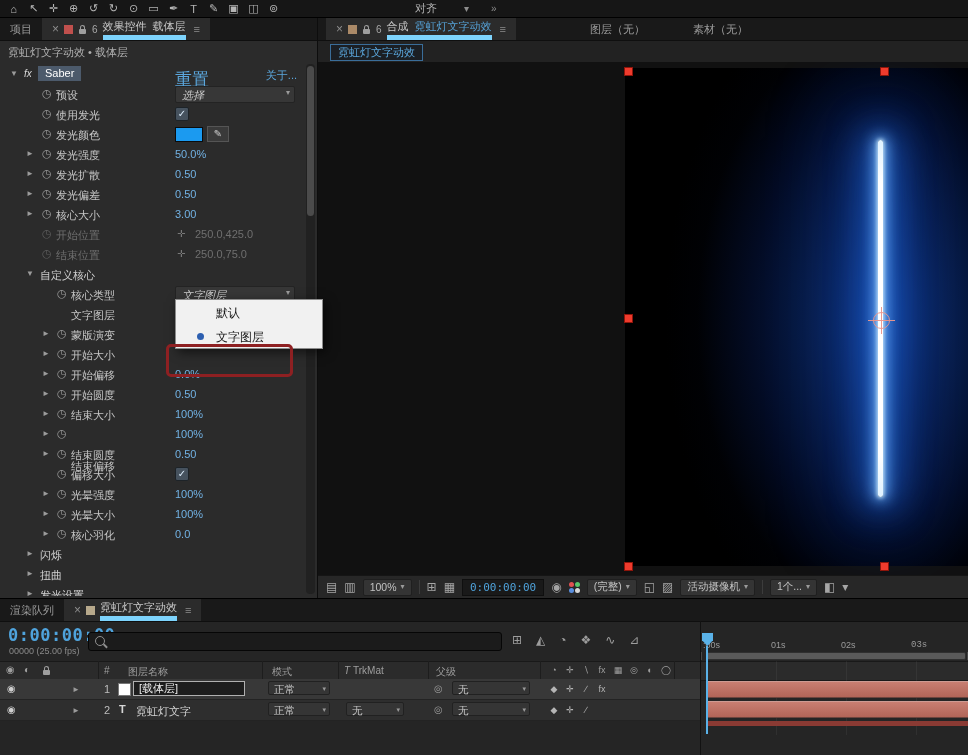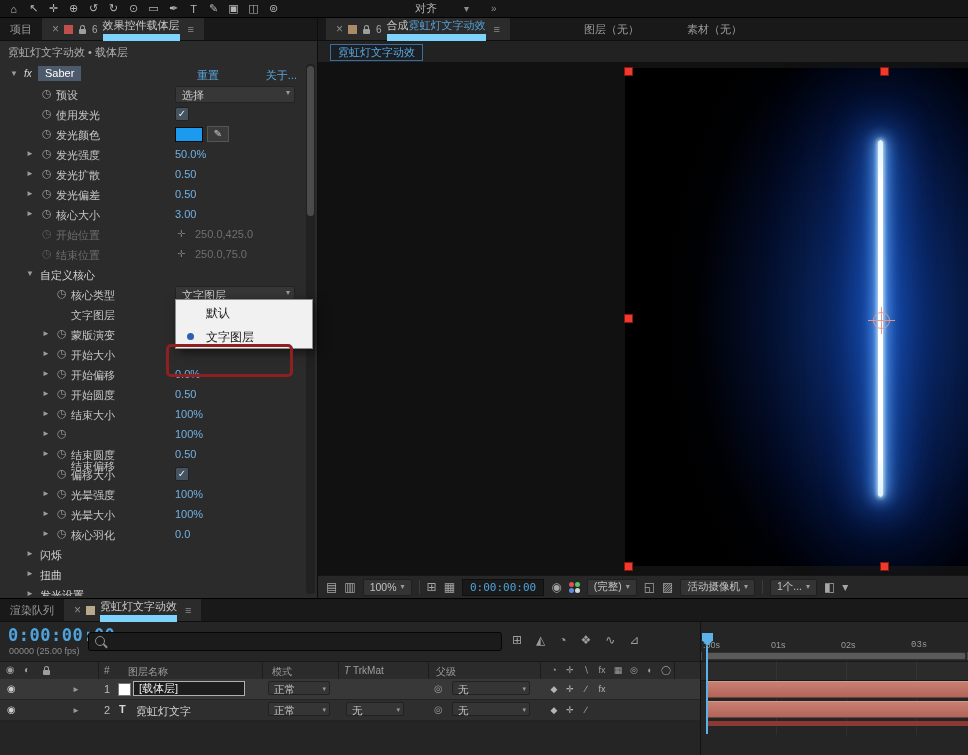--- a/index.html
+++ b/index.html
@@ -19,21 +19,21 @@
               display:flex;align-items:stretch;border-bottom:1px solid #0f0f0f;}
   .ptab{display:flex;align-items:center;gap:5px;padding:0 10px;font-size:11px;color:#9c9c9c;white-space:nowrap;}
   .ptab.active{background:#2b2b2b;color:#c9c9c9;}
   .closex{color:#8d8d8d;font-size:12px;}
   .menuicon{color:#8d8d8d;font-size:11px;margin-left:3px;}
   .sq{width:9px;height:9px;display:inline-block;}
   .sq.red{background:#c0504d;}
   .sq.tan{background:#ab8a68;}
   .sq.pale{background:#b7a98c;}
   .cnt{font-size:10px;color:#a8a8a8;}
-  .tabline{display:flex;padding-bottom:1px;border-bottom:7px solid #7dd3fc;}
+  .tabline{display:flex;gap:6px;padding-bottom:1px;border-bottom:5px solid #7dd3fc;}
   .bluetxt{color:#55a1d6;}
   .lockwrap{display:inline-block;width:9px;height:12px;position:relative;}
   .minilock{position:absolute;left:1px;top:6px;width:7px;height:5px;background:#9e9e9e;border-radius:1px;}
   .minilock::before{content:"";position:absolute;left:1px;top:-4px;width:3px;height:3px;
                     border:1px solid #9e9e9e;border-bottom:none;border-radius:3px 3px 0 0;}
 
   
   #effects-panel{position:absolute;left:0;top:18px;width:318px;height:580px;background:#2b2b2b;
                  border-right:1px solid #0d0d0d;box-sizing:border-box;}
   #ec-breadcrumb{position:absolute;top:27px;left:8px;font-size:11px;color:#b0b0b0;}
@@ -41,41 +41,41 @@
   .ec-row{position:relative;height:20px;}
   .ec-row .tw{position:absolute;top:6px;font-size:8px;color:#9b9b9b;line-height:1;}
   .ec-row .sw{position:absolute;top:4px;font-size:11px;color:#9b9b9b;line-height:1;}
   .ec-row .lb{position:absolute;top:4px;font-size:11px;color:#c6c6c6;white-space:nowrap;}
   .ec-row .lb.grp{color:#d2d2d2;}
   .ec-row .vc{position:absolute;left:175px;top:0;right:0;height:20px;}
   .pv{position:absolute;left:0;top:4px;font-size:11px;color:#72b2e4;white-space:nowrap;}
   .pv.dim{color:#6f6f6f;}
   .ec-row.off .lb{color:#6e6e6e;}
   .ec-row.off .sw{color:#5d5d5d;}
-  .dd{position:absolute;top:2px;left:0;width:118px;height:15px;background:#373737;border:1px solid #232323;border-radius:2px;}
+  .dd{position:absolute;top:2px;left:0;width:118px;height:15px;background:#373737;border:1px solid #232323;border-radius:2px;font-style:italic;}
   .ddl{position:absolute;left:6px;top:1px;font-size:11px;color:#cfcfcf;}
   .chev{position:absolute;right:4px;top:2px;font-size:8px;color:#9a9a9a;line-height:1;}
   .cb{position:absolute;left:0;top:3px;width:12px;height:12px;background:#46525e;border:1px solid #1d2328;
       border-radius:2px;color:#ddeefc;font-size:10px;line-height:12px;text-align:center;}
   .cswatch{position:absolute;left:0;top:3px;width:26px;height:13px;border:1px solid #0c0c0c;}
   .edrop{position:absolute;left:32px;top:2px;width:20px;height:14px;background:#3a3a3a;border:1px solid #555;
          font-size:10px;color:#c9c9c9;text-align:center;line-height:14px;transform:none;}
   .pcross{position:absolute;left:2px;top:4px;font-size:10px;color:#787878;}
   .pcross + .pv{left:20px;}
   .ec-row.hdr .fxb{position:absolute;left:24px;top:4px;font-size:10px;font-style:italic;color:#d8d8d8;}
   .fxname{position:absolute;left:38px;top:2px;height:15px;padding:0 7px;background:#4c5a6b;color:#fff;
           font-size:11px;line-height:15px;}
-  .reset{position:absolute;left:175px;top:4px;font-size:11px;color:#5ba7dd;margin-left:22px;}
+  .reset{position:absolute;left:175px;top:4px;font-size:17px;color:#5ba7dd;}
   .about{position:absolute;right:8px;top:4px;font-size:11px;color:#5ba7dd;}
   #ec-scroll{position:absolute;right:2px;top:46px;bottom:4px;width:9px;background:#212121;border-radius:4px;}
   #ec-thumb{position:absolute;left:1px;top:2px;width:7px;height:150px;background:#4b4b4b;border-radius:4px;}
 
   
   #core-menu{position:absolute;left:175px;top:299px;width:136px;background:#f1f1f1;border:1px solid #8c8c8c;
-             box-shadow:3px 3px 10px rgba(0,0,0,.6);z-index:60;}
+             box-shadow:3px 3px 10px rgba(0,0,0,.6);z-index:60;padding-left:10px;}
   .menu-item{position:relative;height:24px;}
   .mlb{position:absolute;left:30px;top:5px;font-size:12px;color:#161616;}
   .mdot{position:absolute;left:11px;top:9px;width:7px;height:7px;border-radius:50%;background:#2d5fb0;}
   #menu-annotation{position:absolute;left:166px;top:344px;width:121px;height:27px;border:3px solid #8e2022;
                    border-radius:5px;z-index:70;pointer-events:none;}
 
   
   #viewer-panel{position:absolute;left:318px;top:18px;width:650px;height:580px;background:#222;}
   #viewer-chip{position:absolute;left:12px;top:26px;height:13px;padding:1px 7px;border:1px solid #3a6d99;
                color:#5ba7dd;font-size:11px;line-height:13px;background:#1b1f24;}

